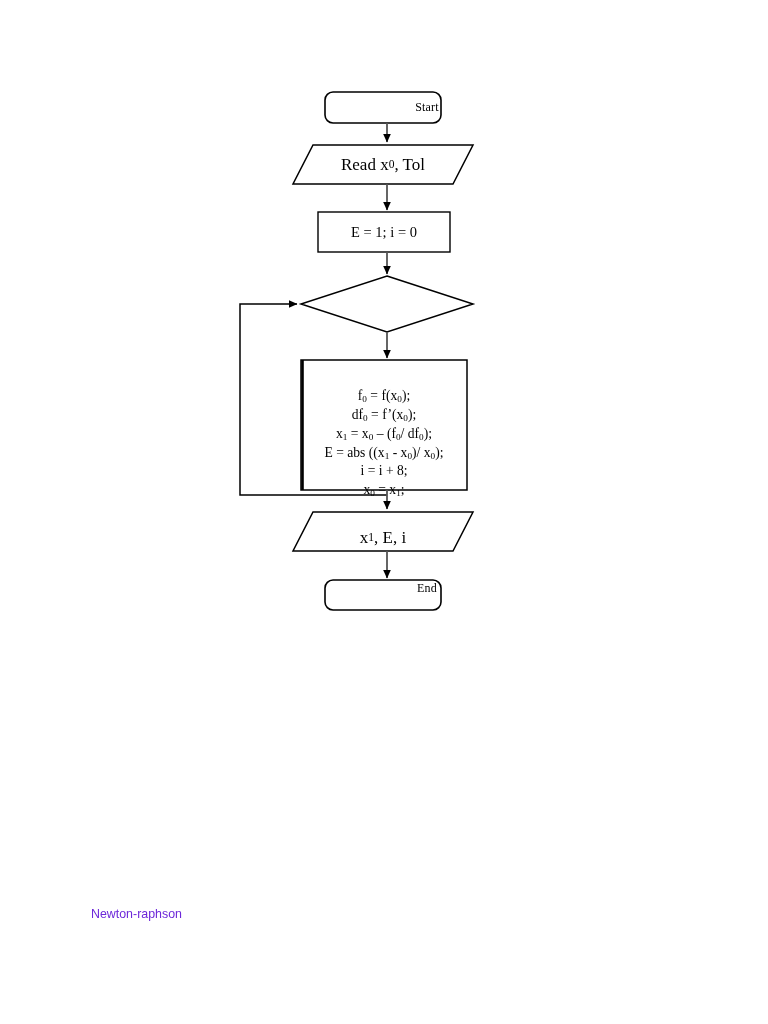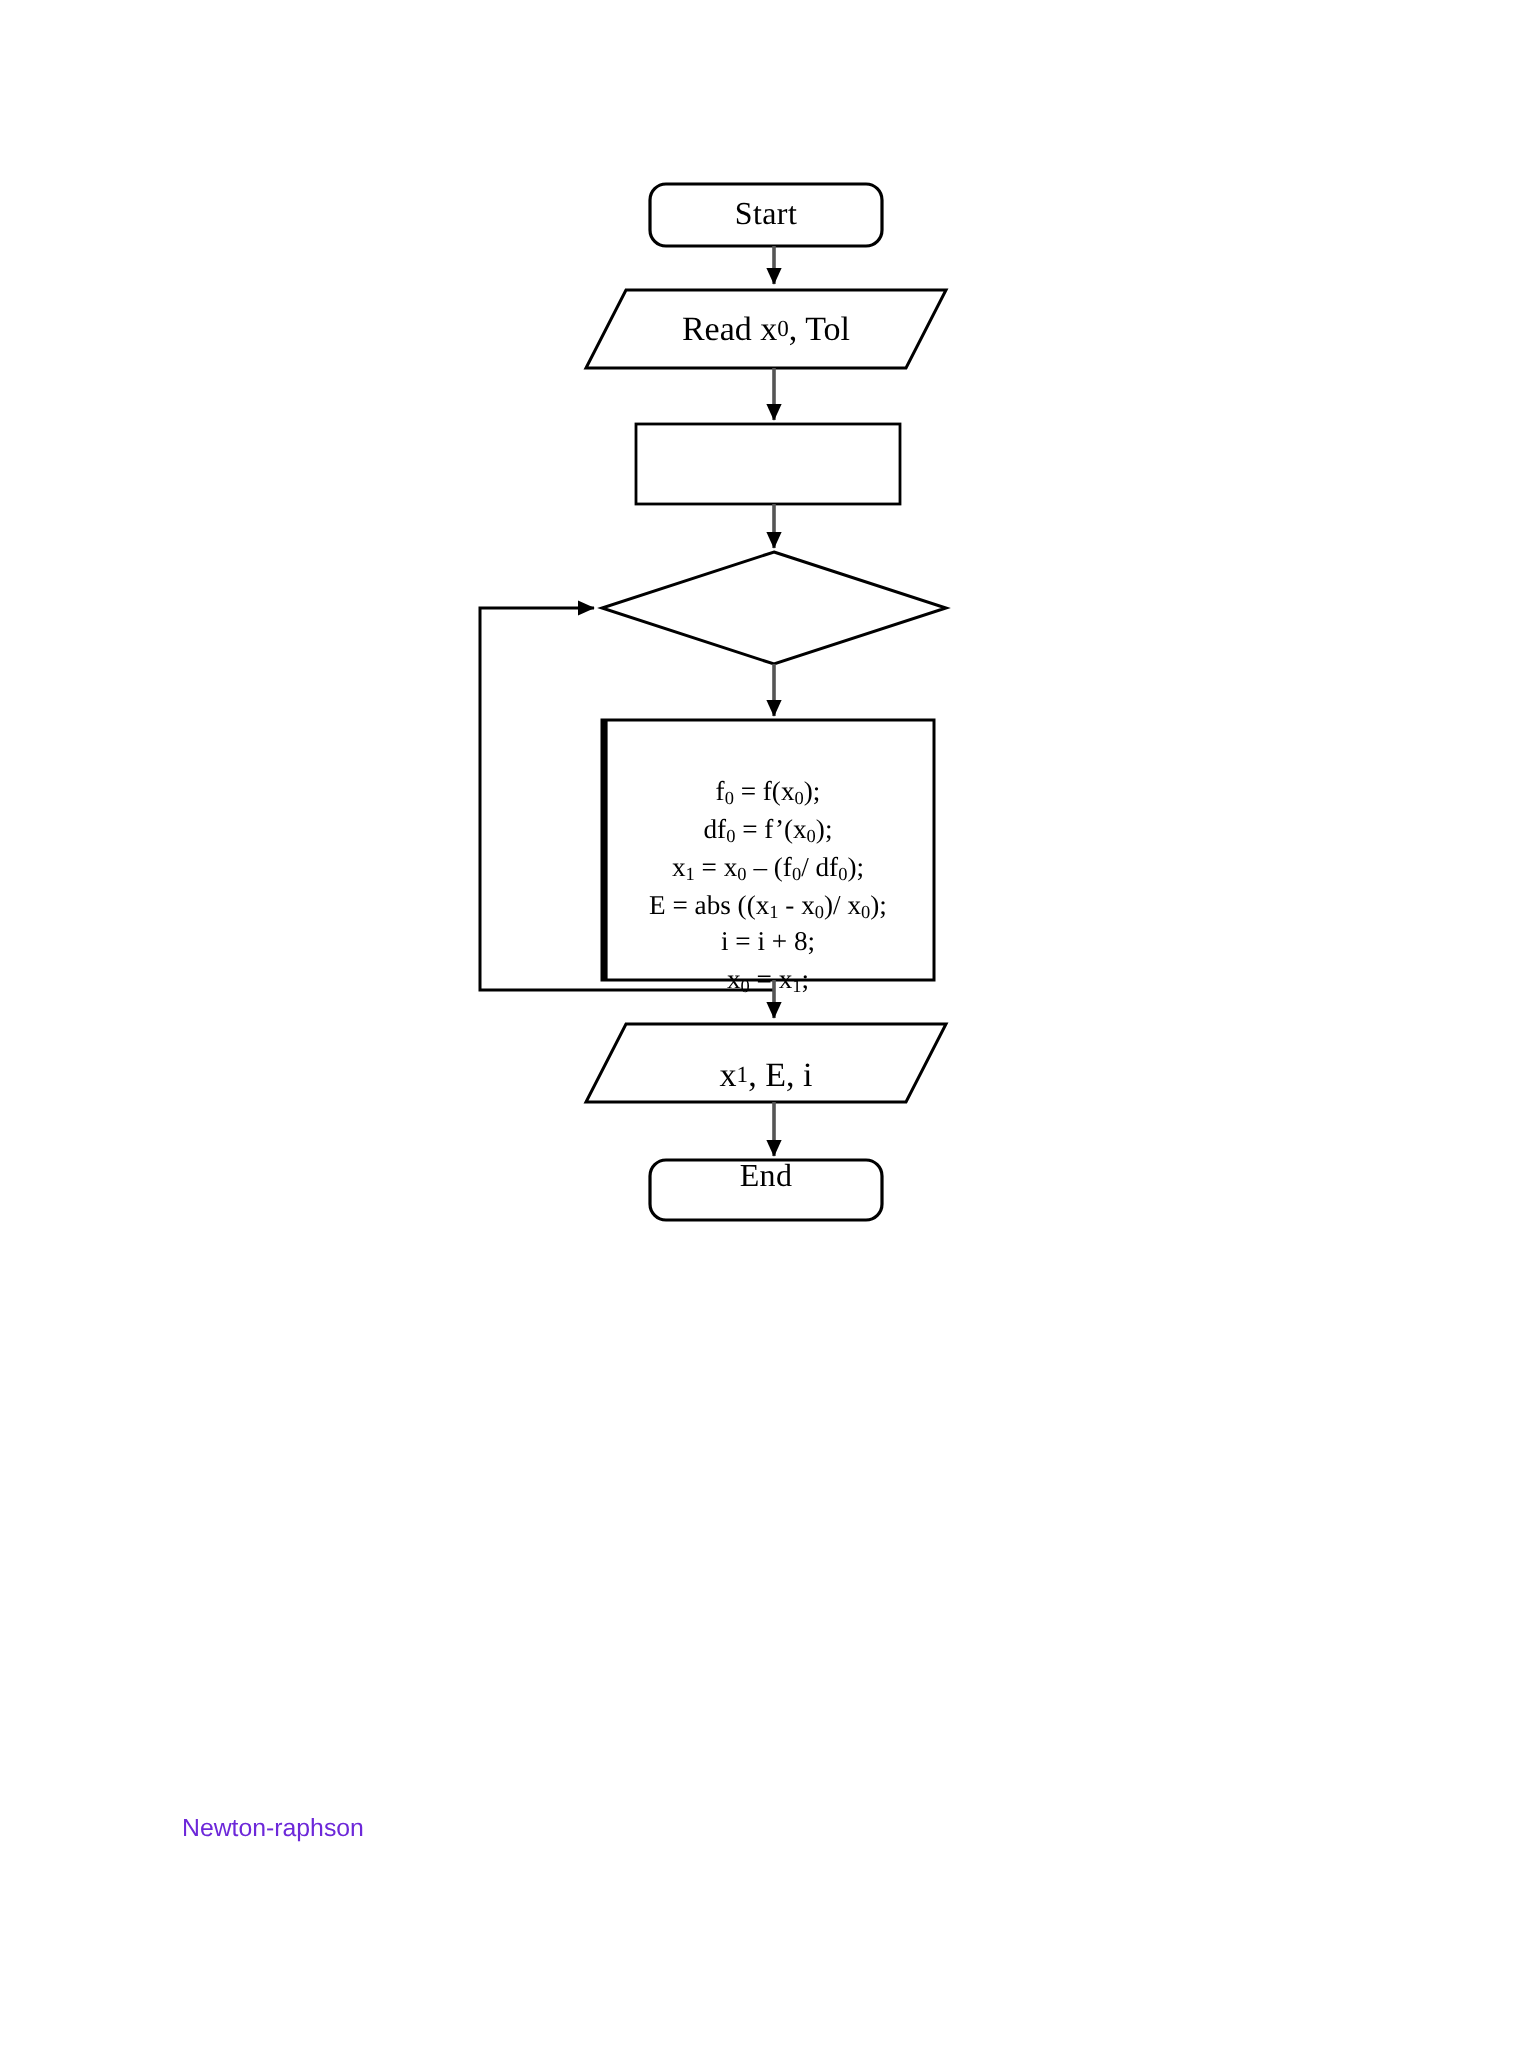--- a/index.html
+++ b/index.html
@@ -35,22 +35,23 @@
     display: flex;
     align-items: center;
     justify-content: center;
     text-align: center;
     color: #000000;
     white-space: nowrap;
     pointer-events: none;
   }
 
   .terminal-label {
-    font-size: 16px;
+    font-size: 12px;
     letter-spacing: 0.2px;
+    margin-left: 44px;
   }
   .io-label {
     font-size: 17px;
   }
   .process-label {
     font-size: 14.5px;
   }
   .decision-label {
     font-size: 14.5px;
   }
@@ -130,20 +131,21 @@
 
     <line x1="387" y1="551" x2="387" y2="578" stroke="#555555" stroke-width="1.8" marker-end="url(#arrowhead)"></line>
 
     <rect x="325" y="580" width="116" height="30" rx="8" ry="8" fill="#ffffff" stroke="#000000" stroke-width="1.6"></rect>
   </svg>
 
   <div class="node-label terminal-label" style="left:325px; top:92px; width:116px; height:31px;">Start</div>
 
   <div class="node-label io-label" style="left:303px; top:145px; width:160px; height:39px;">Read x<sub>0</sub>, Tol</div>
 
+  <div class="node-label process-label" style="left:318px; top:212px; width:132px; height:40px;">E = 1; i = 0</div>
 
 
   <div class="proc-lines">
     <div class="ln">f<sub>0</sub> = f(x<sub>0</sub>);</div>
     <div class="ln">df<sub>0</sub> = f’(x<sub>0</sub>);</div>
     <div class="ln">x<sub>1</sub> = x<sub>0</sub> – (f<sub>0</sub>/ df<sub>0</sub>);</div>
     <div class="ln">E = abs ((x<sub>1</sub> - x<sub>0</sub>)/ x<sub>0</sub>);</div>
     <div class="ln">i = i + 8;</div>
     <div class="ln">x<sub>0</sub> = x<sub>1</sub>;</div>
   </div>

